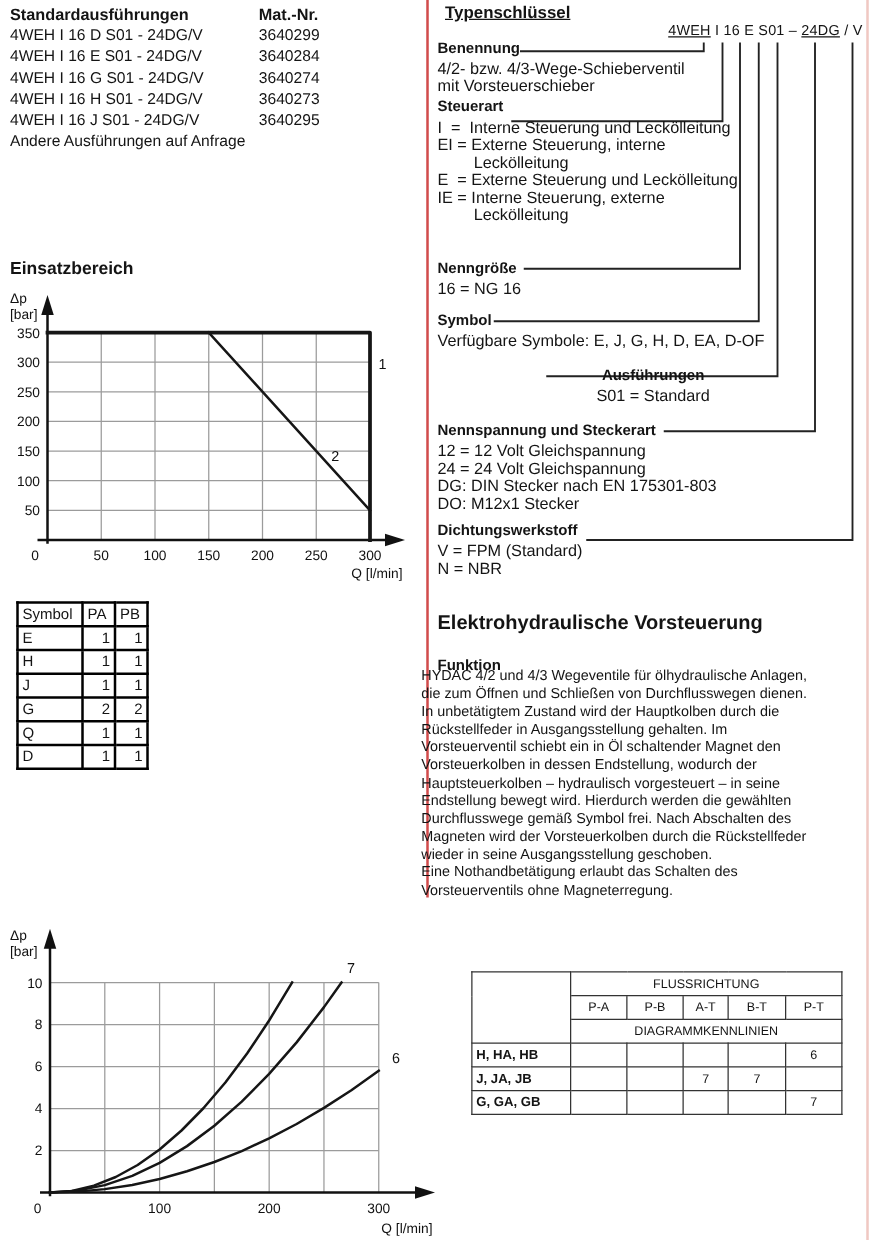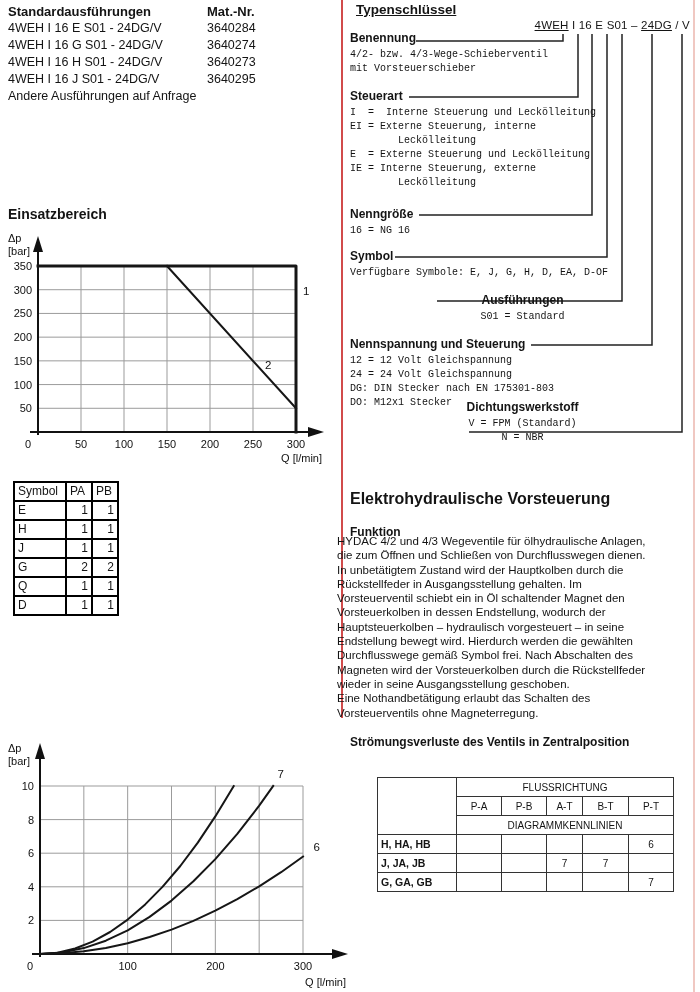--- a/index.html
+++ b/index.html
@@ -39,21 +39,21 @@
 
   
   #divider{left:341px;top:0;width:2px;height:718px;background:#d14b4b;}
   #edge{left:693px;top:0;width:2px;height:992px;background:#f0c8c2;}
 
   
   #tk-title{left:356px;top:2px;font-size:13.5px;font-weight:bold;text-decoration:underline;}
   #tk-code{left:400px;top:19px;width:290px;text-align:right;font-size:11.5px;letter-spacing:.2px;}
   .sec{position:absolute;left:350px;width:345px;}
   .sec .h{font-size:12px;font-weight:bold;margin:0 0 3px 0;}
-  .sec .body{font-size:10px;line-height:14px;font-family:Liberation Mono, monospace;}
+  .sec .body{font-size:13px;line-height:14px;}
 
   #ehv-h{left:350px;top:490px;font-size:16px;font-weight:bold;}
   #funk-h{left:350px;top:525px;font-size:12px;font-weight:bold;}
   #funk-body{left:337px;top:534px;width:350px;font-size:11.5px;line-height:14.3px;}
 
   #flow-title{left:350px;top:735px;font-size:12px;font-weight:bold;}
   #flowtab{left:377px;top:777px;border-collapse:collapse;font-size:10px;}
   #flowtab td{border:1px solid #333;text-align:center;height:18px;padding:0 2px;}
   #flowtab td.lbl{font-weight:bold;text-align:left;padding-left:3px;font-size:10.5px;}
   #flowtab col.c0{width:79px;}#flowtab col.ca{width:45px;}#flowtab col.cb{width:45px;}
@@ -68,20 +68,24 @@
 
   <div id="divider" class="abs"></div>
   <div id="edge" class="abs"></div>
 
   <div id="std" class="abs">
     <div class="row hdr">
       <span>Standardausführungen</span>
       <span>Mat.-Nr.</span>
     </div>
     <div id="std-rows">
+        <div class="row">
+          <span>4WEH I 16 D S01 - 24DG/V</span>
+          <span>3640299</span>
+        </div>
         <div class="row">
           <span>4WEH I 16 E S01 - 24DG/V</span>
           <span>3640284</span>
         </div>
         <div class="row">
           <span>4WEH I 16 G S01 - 24DG/V</span>
           <span>3640274</span>
         </div>
         <div class="row">
           <span>4WEH I 16 H S01 - 24DG/V</span>
@@ -228,21 +232,21 @@
     <path class="conn" d="M92,301 H277 V34"></path>
     <path class="conn" d="M186,345 H307 V34"></path>
     <path class="conn" d="M124,432 H337 V34"></path>
   </svg>
 
   <div class="sec" style="top:31px;">
     <div class="h">Benennung</div>
     <div class="body pre">4/2- bzw. 4/3-Wege-Schieberventil
 mit Vorsteuerschieber</div>
   </div>
-  <div class="sec" style="top:89px;">
+  <div class="sec" style="top:78px;">
     <div class="h">Steuerart</div>
     <div class="body pre">I  =  Interne Steuerung und Leckölleitung
 EI = Externe Steuerung, interne
         Leckölleitung
 E  = Externe Steuerung und Leckölleitung
 IE = Interne Steuerung, externe
         Leckölleitung</div>
   </div>
   <div class="sec" style="top:207px;">
     <div class="h">Nenngröße</div>
@@ -250,27 +254,27 @@
   </div>
   <div class="sec" style="top:249px;">
     <div class="h">Symbol</div>
     <div class="body pre">Verfügbare Symbole: E, J, G, H, D, EA, D-OF</div>
   </div>
   <div class="sec" style="top:293px;text-align:center;">
     <div class="h">Ausführungen</div>
     <div class="body pre">S01 = Standard</div>
   </div>
   <div class="sec" style="top:337px;">
-    <div class="h">Nennspannung und Steuerung</div>
+    <div class="h">Nennspannung und Steckerart</div>
     <div class="body pre">12 = 12 Volt Gleichspannung
 24 = 24 Volt Gleichspannung
 DG: DIN Stecker nach EN 175301-803
 DO: M12x1 Stecker</div>
   </div>
-  <div class="sec" style="top:400px;text-align:center;">
+  <div class="sec" style="top:417px;">
     <div class="h">Dichtungswerkstoff</div>
     <div class="body pre">V = FPM (Standard)
 N = NBR</div>
   </div>
 
   <div id="ehv-h" class="abs">Elektrohydraulische Vorsteuerung</div>
   <div id="funk-h" class="abs">Funktion</div>
   <div id="funk-body" class="abs pre">HYDAC 4/2 und 4/3 Wegeventile für ölhydraulische Anlagen,
 die zum Öffnen und Schließen von Durchflusswegen dienen.
 In unbetätigtem Zustand wird der Hauptkolben durch die
@@ -278,21 +282,20 @@
 Vorsteuerventil schiebt ein in Öl schaltender Magnet den
 Vorsteuerkolben in dessen Endstellung, wodurch der
 Hauptsteuerkolben – hydraulisch vorgesteuert – in seine
 Endstellung bewegt wird. Hierdurch werden die gewählten
 Durchflusswege gemäß Symbol frei. Nach Abschalten des
 Magneten wird der Vorsteuerkolben durch die Rückstellfeder
 wieder in seine Ausgangsstellung geschoben.
 Eine Nothandbetätigung erlaubt das Schalten des
 Vorsteuerventils ohne Magneterregung.</div>
 
-  <div id="flow-title" class="abs">Strömungsverluste des Ventils in Zentralposition</div>
   <table id="flowtab" class="abs">
     <colgroup>
         <col class="c0">
         <col class="ca">
         <col class="cb">
         <col class="cc">
         <col class="cd">
         <col class="ce">
       </colgroup>
     <tbody>

